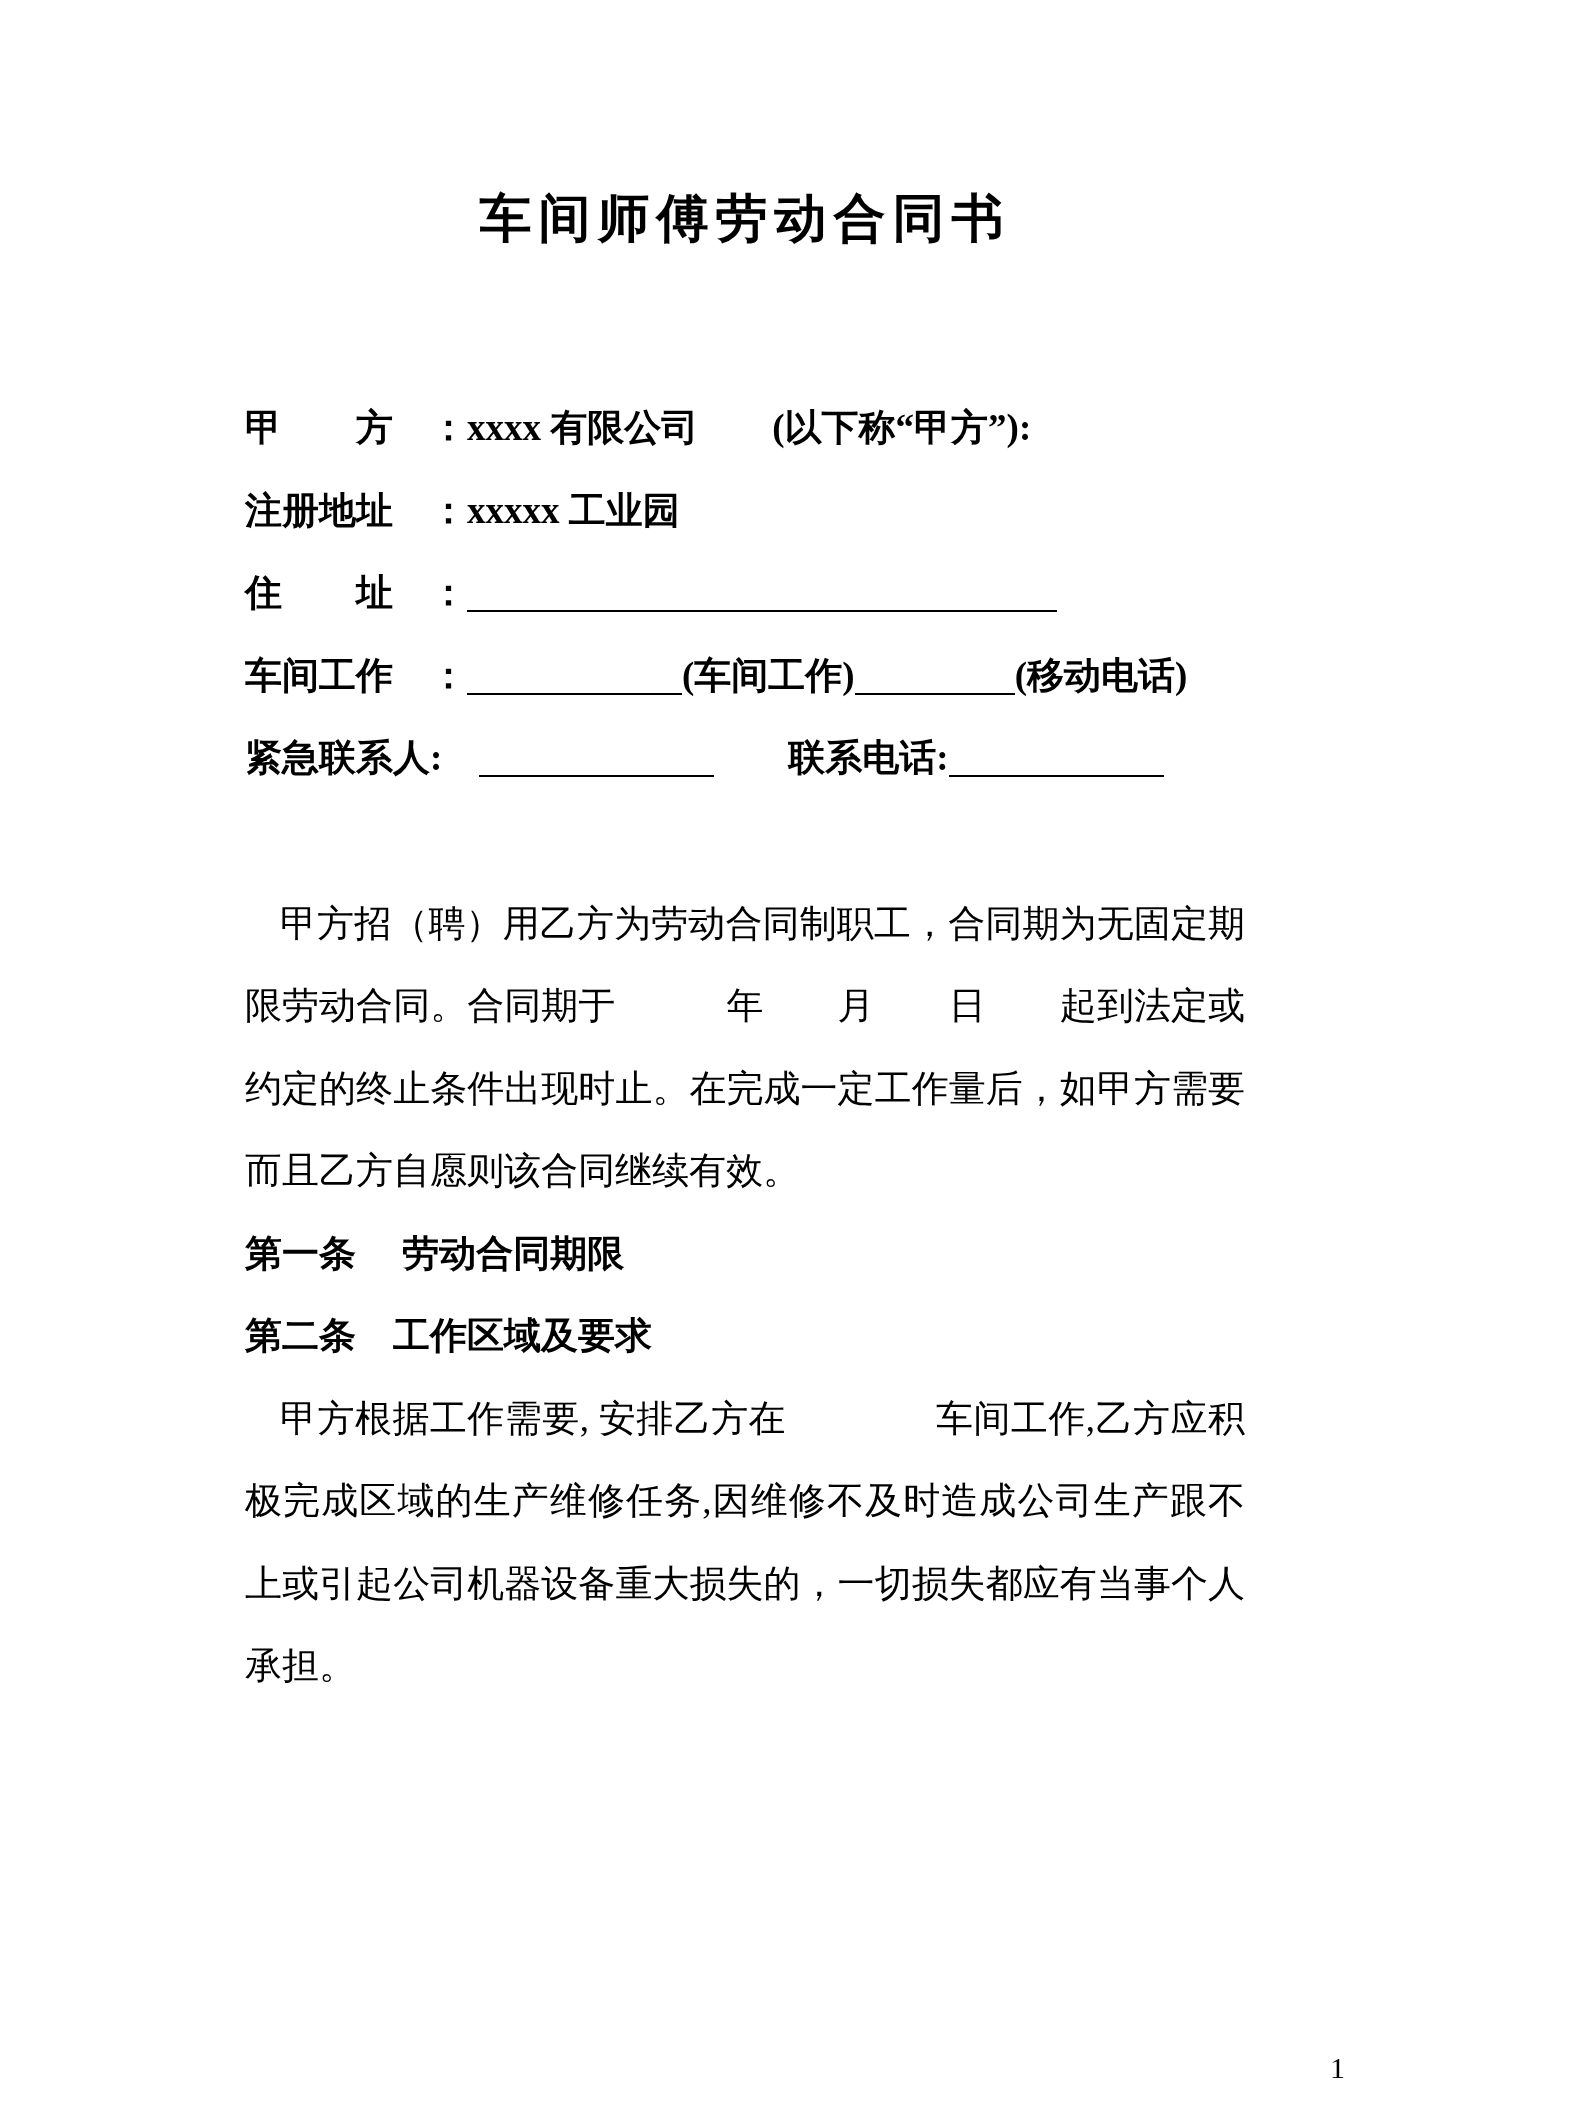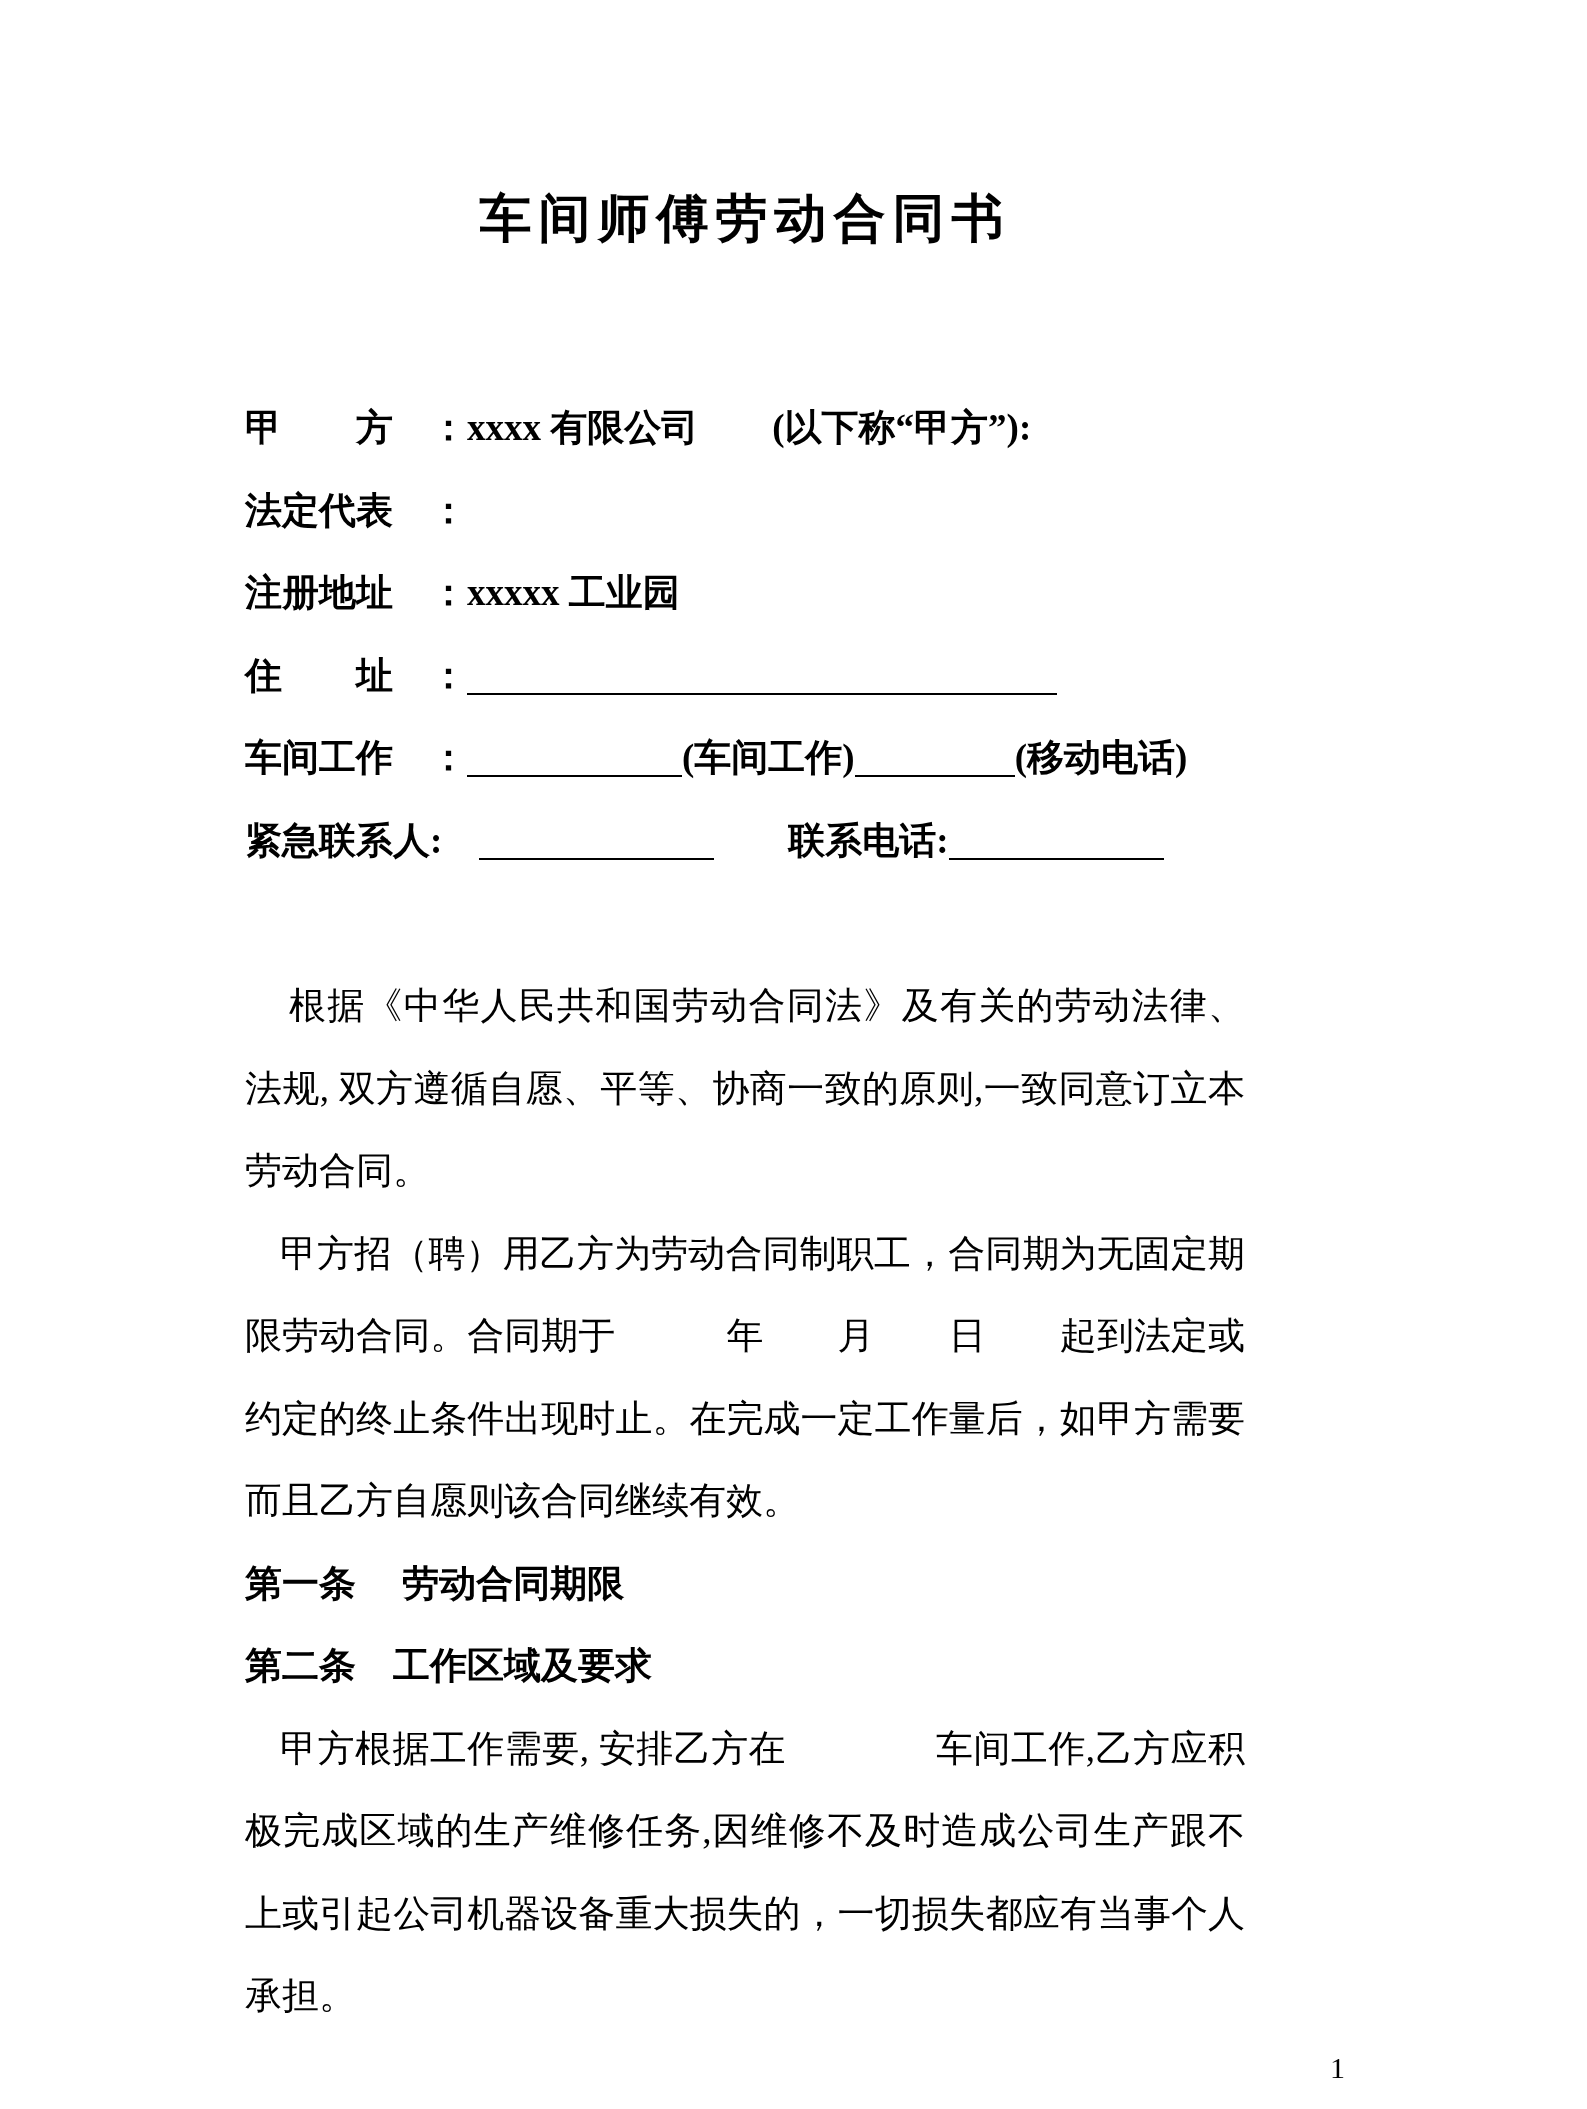--- a/index.html
+++ b/index.html
@@ -61,29 +61,27 @@
 <body>
 
 <div class="page">
   <div class="content">
 
     <div class="doc-title">车间师傅劳动合同书</div>
 
     <div class="party">
 
     <div class="party-line"><span>甲　　方　：xxxx 有限公司　　(以下称“甲方”):</span></div>
-        <div class="party-line"><span>法定代表　：</span></div>
         <div class="party-line"><span>注册地址　：xxxxx 工业园</span></div>
         <div class="party-line"><span>住　　址　：</span><span class="blank" style="width: 590px;"></span></div>
         <div class="party-line"><span>车间工作　：</span><span class="blank" style="width: 215px;"></span><span>(车间工作)</span><span class="blank" style="width: 160px;"></span><span>(移动电话)</span></div>
         <div class="party-line"><span>紧急联系人:　</span><span class="blank" style="width: 235px;"></span><span>　　联系电话:</span><span class="blank" style="width: 215px;"></span></div>
       </div>
 
     <div class="body-text">
-      <div class="para intro">根据《中华人民共和国劳动合同法》及有关的劳动法律、法规, 双方遵循自愿、平等、协商一致的原则,一致同意订立本劳动合同。</div>
       <div class="para clause">甲方招（聘）用乙方为劳动合同制职工，合同期为无固定期限劳动合同。合同期于　　　年　　月　　日　　起到法定或约定的终止条件出现时止。在完成一定工作量后，如甲方需要而且乙方自愿则该合同继续有效。</div>
       <div class="para heading">第一条　 劳动合同期限</div>
       <div class="para heading">第二条　工作区域及要求</div>
       <div class="para clause">甲方根据工作需要, 安排乙方在　　　　车间工作,乙方应积极完成区域的生产维修任务,因维修不及时造成公司生产跟不上或引起公司机器设备重大损失的，一切损失都应有当事个人承担。</div>
     </div>
 
   </div>
 
   <div class="page-number">1</div>
 </div>

